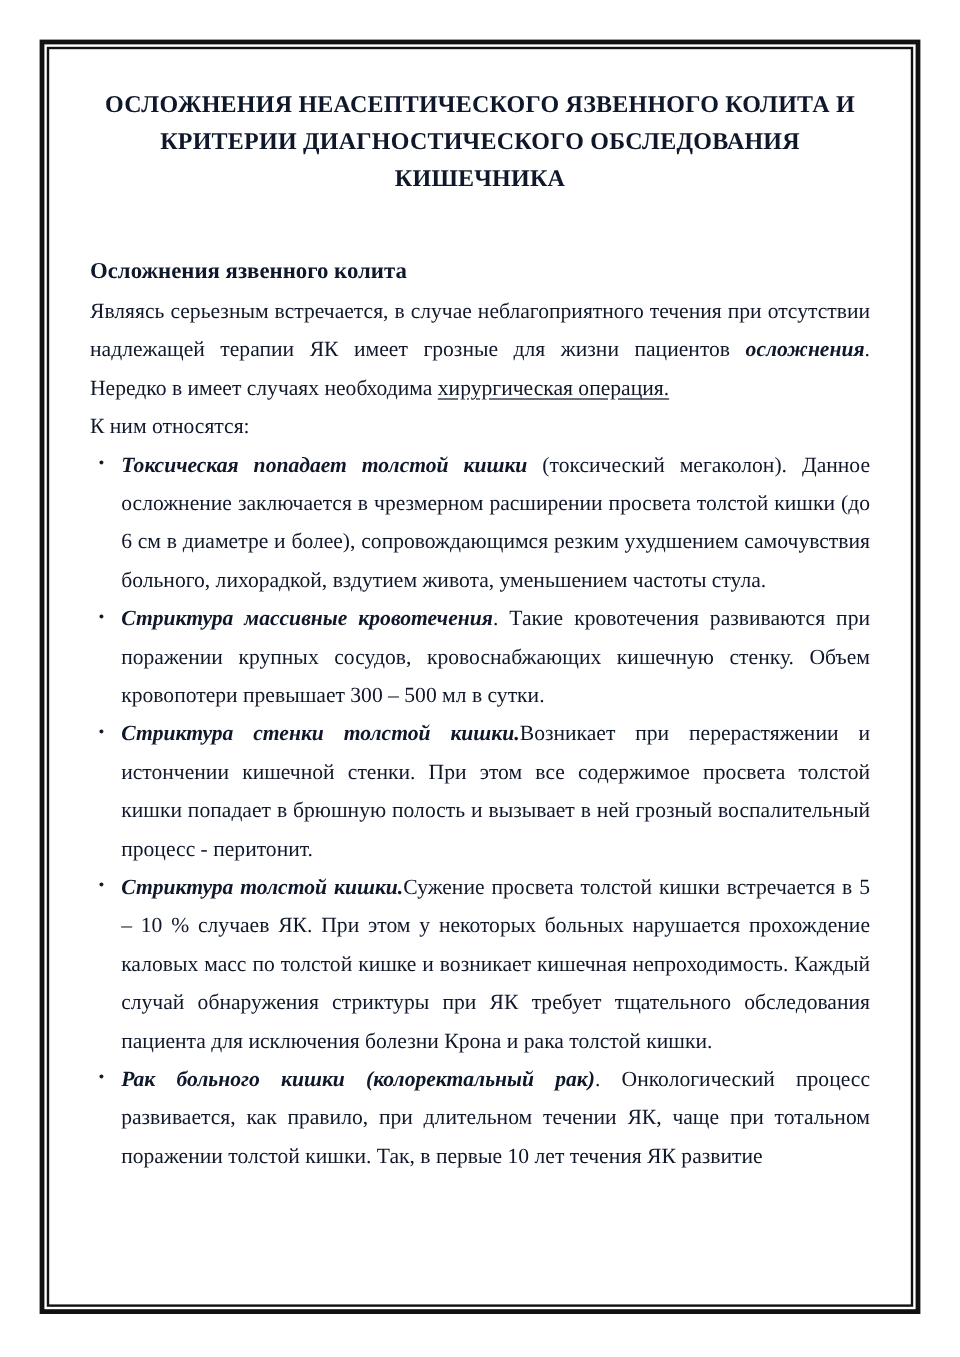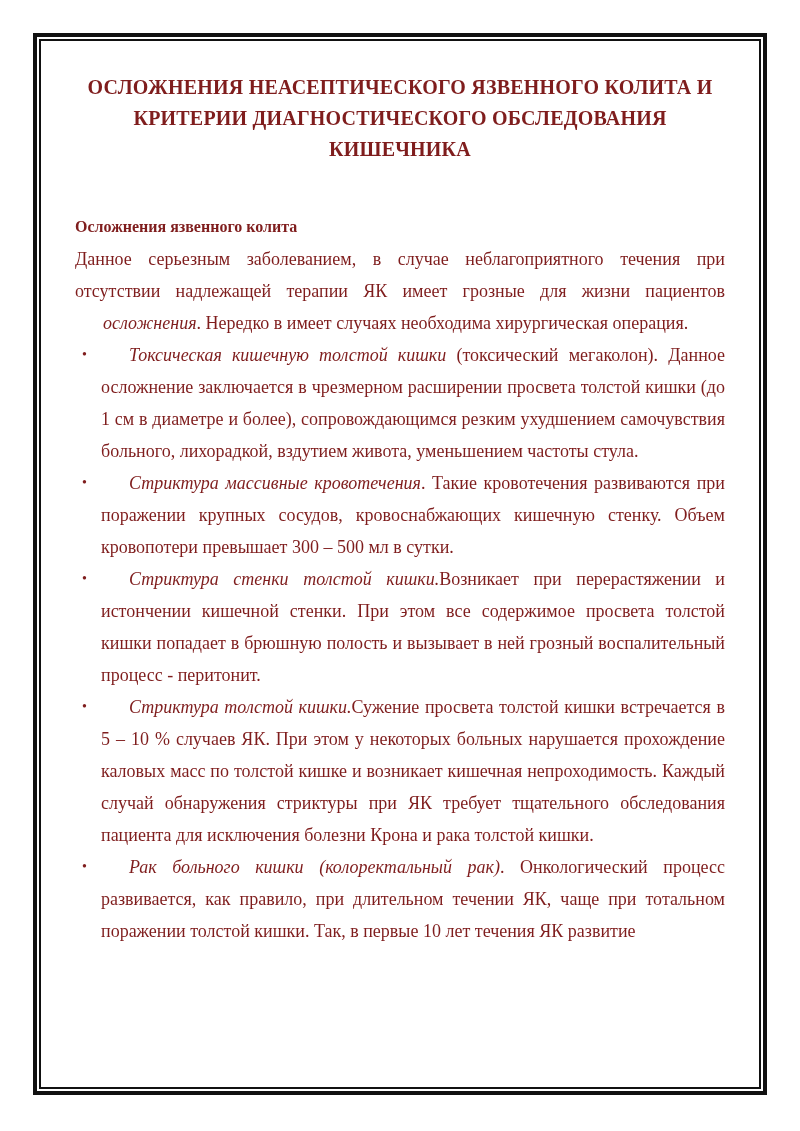--- a/index.html
+++ b/index.html
@@ -7,21 +7,21 @@
     padding: 0;
     background: #ffffff;
   }
   .canvas {
     position: relative;
     width: 800px;
     height: 1131px;
     background: #ffffff;
     overflow: hidden;
     font-family: "Liberation Serif", "DejaVu Serif", serif;
-    color: #7f1d1d;
+    color: #0f172a;
     border-radius: 15px;
   }
   .page-frame {
     position: absolute;
     left: 33px;
     top: 33px;
     width: 734px;
     height: 1062px;
     border: 4px solid #111111;
     box-sizing: border-box;
@@ -47,21 +47,21 @@
   .doc-title {
     margin: 0 0 46px 0;
     font-size: 20px;
     line-height: 31px;
     font-weight: bold;
     text-align: center;
     letter-spacing: 0.2px;
   }
   .section-heading {
     margin: 0;
-    font-size: 16px;
+    font-size: 19px;
     line-height: 32px;
     font-weight: bold;
     text-align: left;
   }
   .para {
     margin: 0;
     font-size: 18px;
     line-height: 32px;
     text-align: justify;
     text-justify: inter-word;
@@ -88,44 +88,45 @@
   }
   .bullet-marker {
     position: absolute;
     left: 7px;
     top: 0;
     font-size: 14px;
     line-height: 32px;
   }
   
   .run.normal { font-weight: normal; font-style: normal; }
-  .run.bold-italic { font-weight: normal; font-style: italic; margin-left: 28px; }
-  .run.underline { text-underline-offset: 3px; }
+  .run.bold-italic { font-weight: bold; font-style: italic; }
+  .run.underline { text-decoration: underline; text-underline-offset: 3px; }
 </style>
 </head>
 <body>
 
 <div class="canvas">
   <div class="page-frame">
     <div class="page-frame-inner"></div>
   </div>
 
   <div class="content">
 
     <h1 class="doc-title">ОСЛОЖНЕНИЯ НЕАСЕПТИЧЕСКОГО ЯЗВЕННОГО КОЛИТА И КРИТЕРИИ ДИАГНОСТИЧЕСКОГО ОБСЛЕДОВАНИЯ КИШЕЧНИКА</h1>
 
     <h2 class="section-heading">Осложнения язвенного колита</h2>
 
-    <p class="para"><span class="run normal">Данное серьезным заболеванием, в случае неблагоприятного течения при отсутствии надлежащей терапии ЯК имеет грозные для жизни пациентов </span><span class="run bold-italic">осложнения</span><span class="run normal">. Нередко в имеет случаях необходима </span><span class="run underline">хирургическая операция.</span></p>
+    <p class="para"><span class="run normal">Являясь серьезным встречается, в случае неблагоприятного течения при отсутствии надлежащей терапии ЯК имеет грозные для жизни пациентов </span><span class="run bold-italic">осложнения</span><span class="run normal">. Нередко в имеет случаях необходима </span><span class="run underline">хирургическая операция.</span></p>
 
+    <p class="list-intro">К ним относятся:</p>
 
     <ul class="bullet-list">
       <li>
         <span class="bullet-marker">•</span>
-        <span class="li-text"><span class="run bold-italic">Токсическая кишечную толстой кишки</span><span class="run normal"> (токсический мегаколон). Данное осложнение заключается в чрезмерном расширении просвета толстой кишки (до 1 см в диаметре и более), сопровождающимся резким ухудшением самочувствия больного, лихорадкой, вздутием живота, уменьшением частоты стула.</span></span>
+        <span class="li-text"><span class="run bold-italic">Токсическая попадает толстой кишки</span><span class="run normal"> (токсический мегаколон). Данное осложнение заключается в чрезмерном расширении просвета толстой кишки (до 6 см в диаметре и более), сопровождающимся резким ухудшением самочувствия больного, лихорадкой, вздутием живота, уменьшением частоты стула.</span></span>
       </li>
       <li>
         <span class="bullet-marker">•</span>
         <span class="li-text"><span class="run bold-italic">Стриктура массивные кровотечения</span><span class="run normal">. Такие кровотечения развиваются при поражении крупных сосудов, кровоснабжающих кишечную стенку. Объем кровопотери превышает 300 – 500 мл в сутки.</span></span>
       </li>
       <li>
         <span class="bullet-marker">•</span>
         <span class="li-text"><span class="run bold-italic">Стриктура стенки толстой кишки.</span><span class="run normal">Возникает при перерастяжении и истончении кишечной стенки. При этом все содержимое просвета толстой кишки попадает в брюшную полость и вызывает в ней грозный воспалительный процесс -  перитонит.</span></span>
       </li>
       <li>

